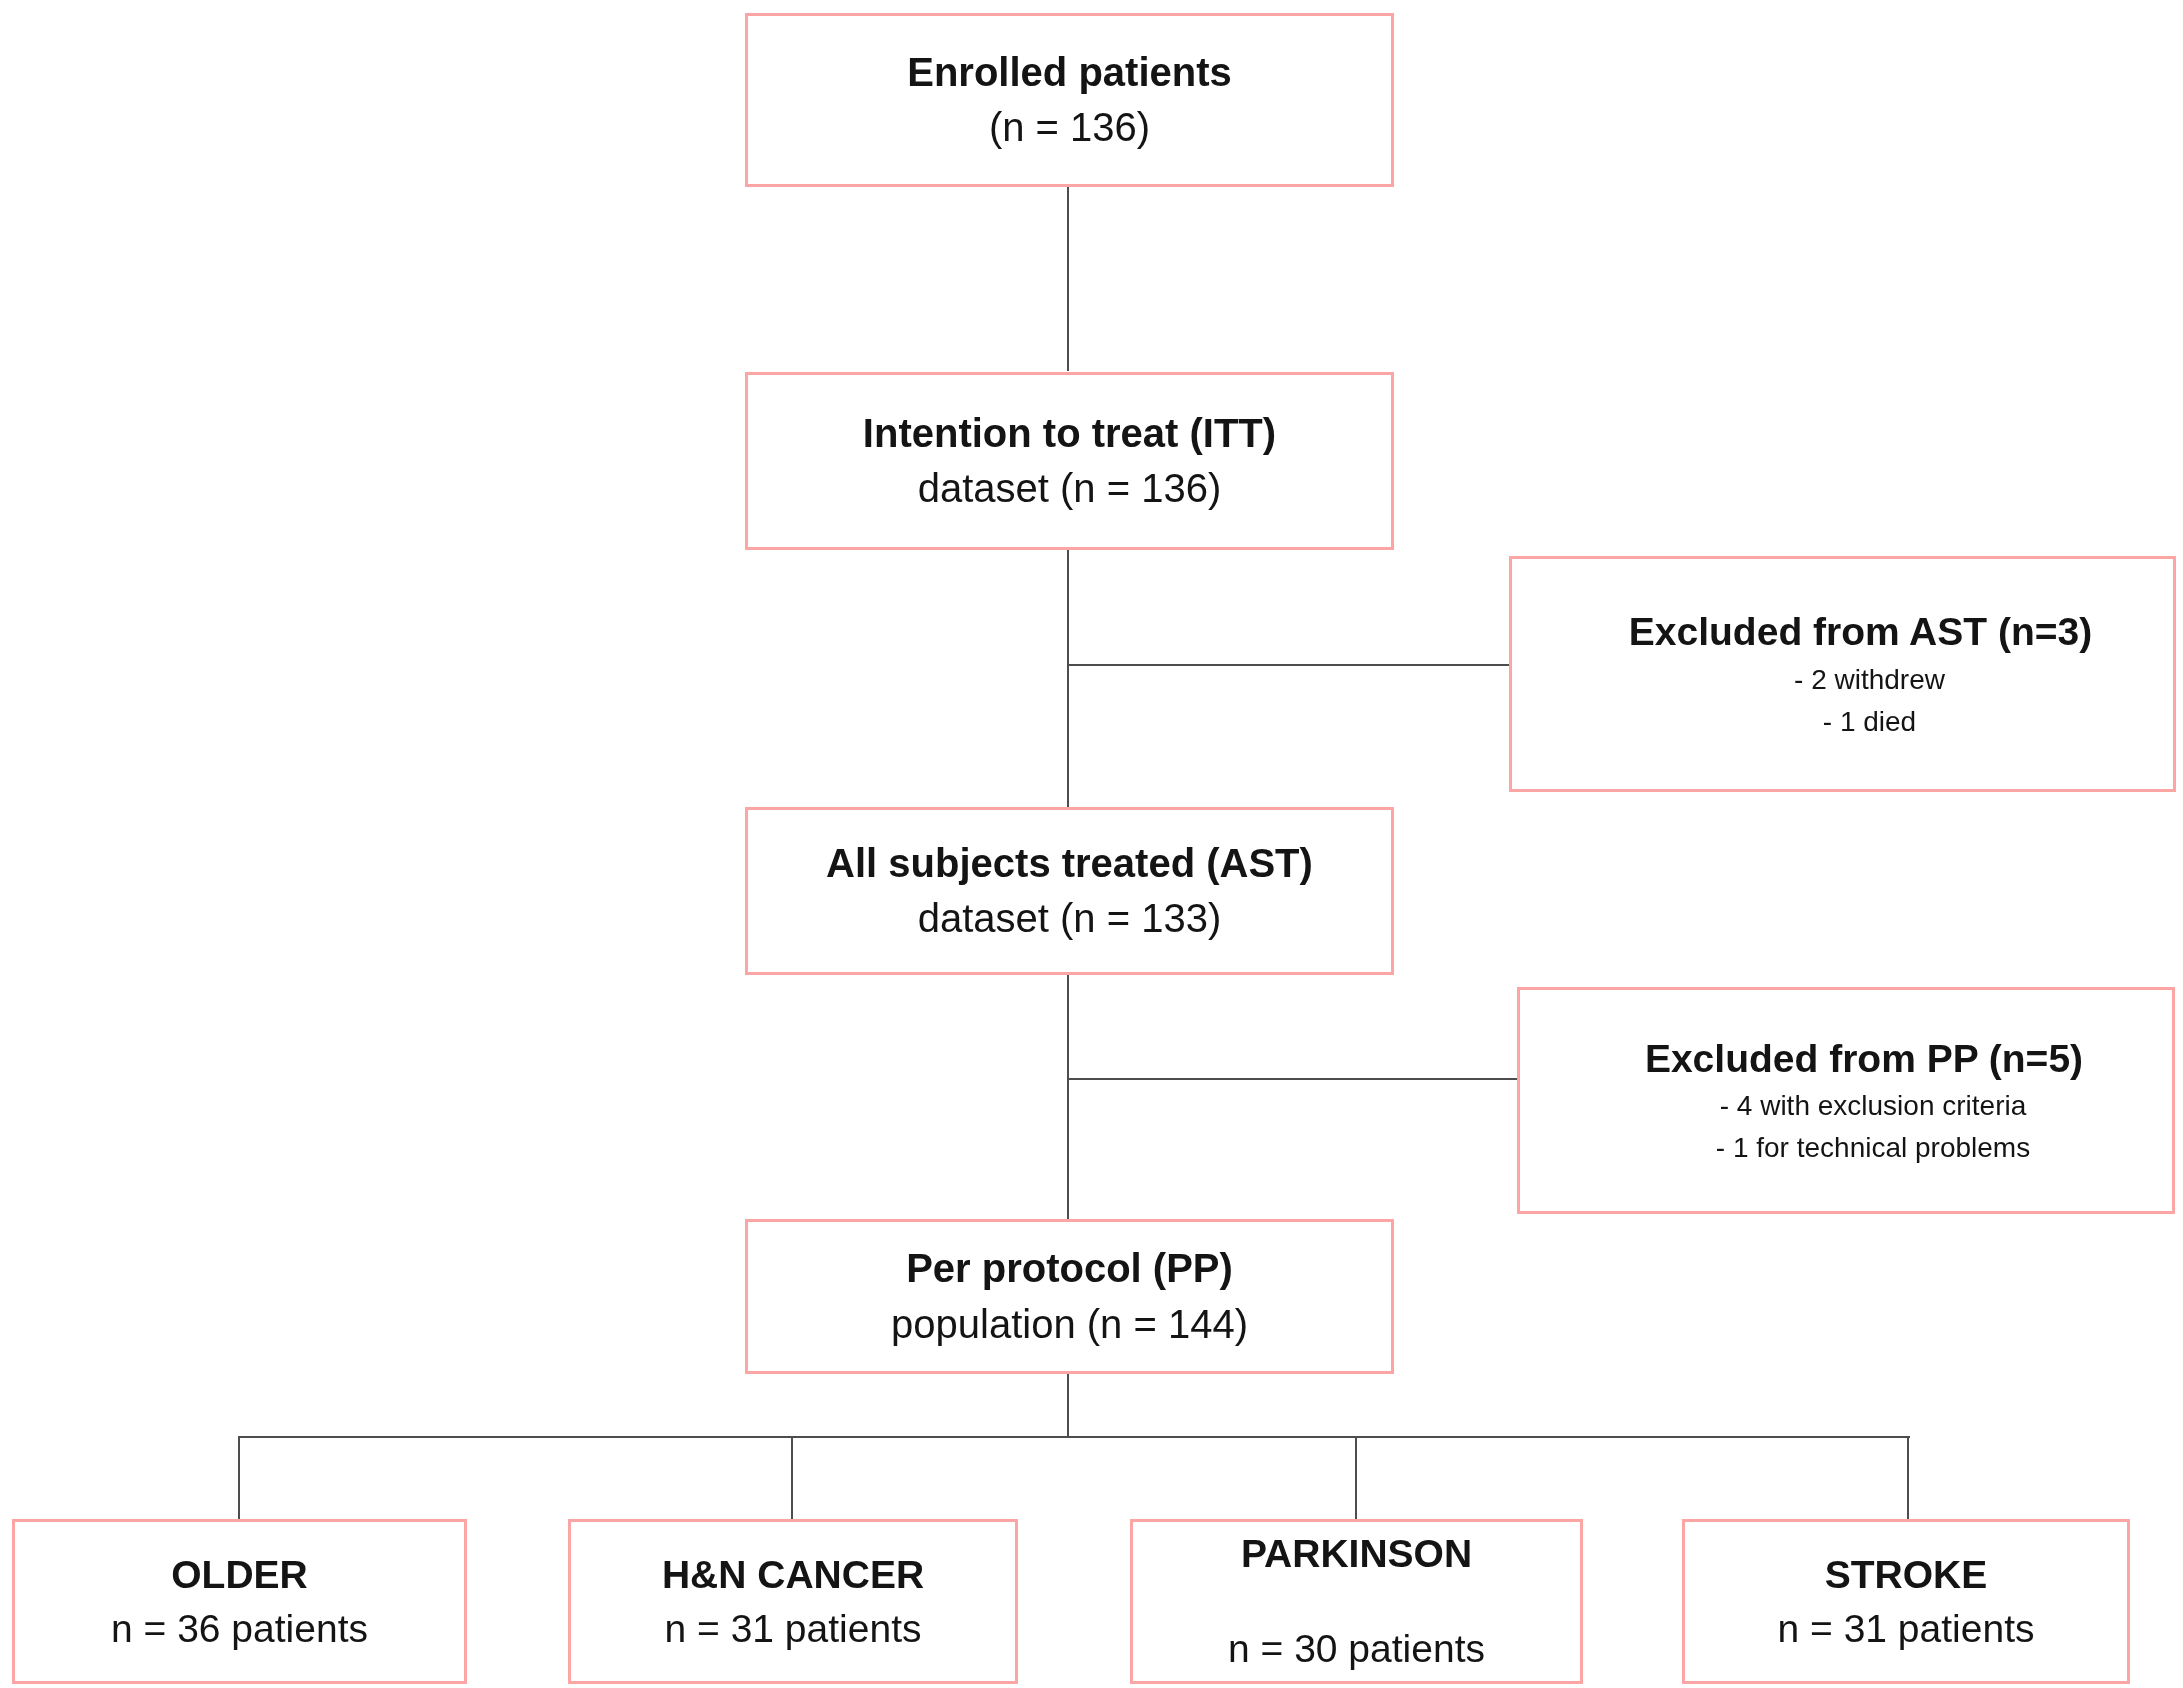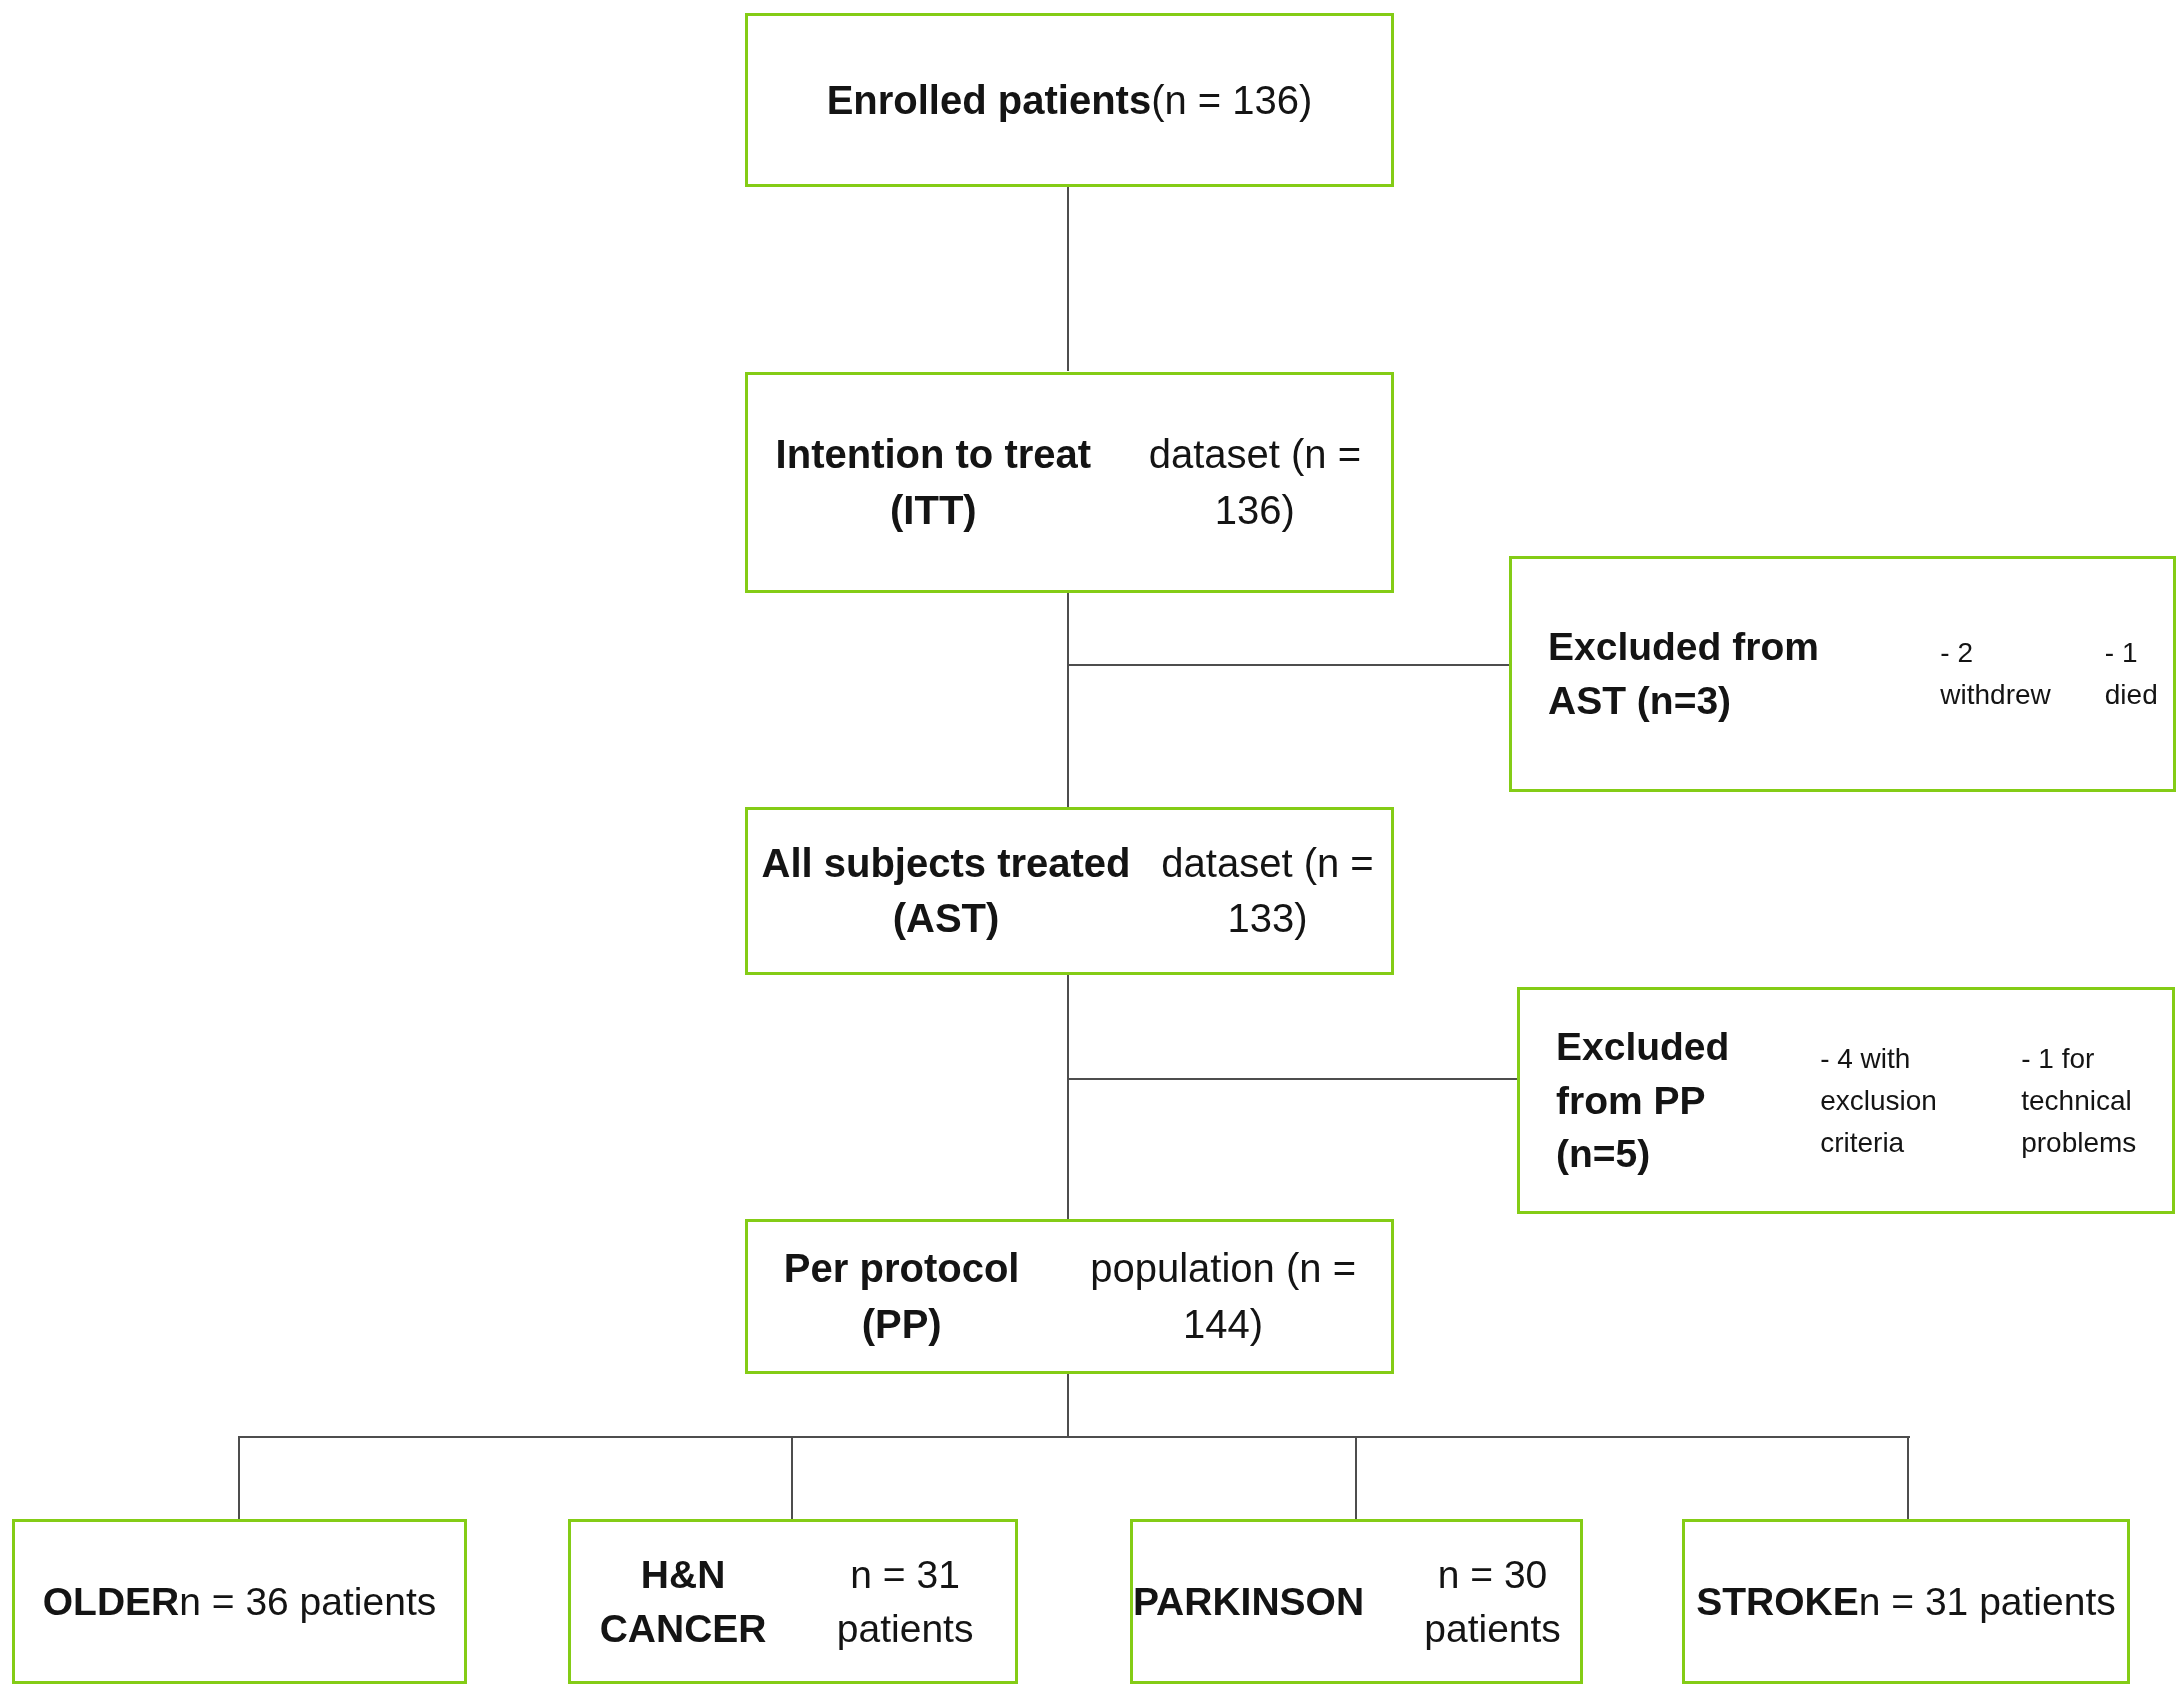--- a/index.html
+++ b/index.html
@@ -12,24 +12,24 @@
     width: 2183px;
     height: 1688px;
     background: #ffffff;
     font-family: "Liberation Sans", sans-serif;
     color: #141414;
     overflow: hidden;
   }
   .node {
     position: absolute;
     box-sizing: border-box;
-    border: 3px solid #84cc16;
+    border: 3px solid #fca5a5;
     background: #ffffff;
     display: flex;
-    flex-direction: row;
+    flex-direction: column;
     justify-content: center;
     line-height: 1.38;
   }
   .node.center { align-items: center; text-align: center; }
   .node.leftalign { align-items: center; text-align: left; }
   .t  { font-weight: bold; font-size: 40px; }
   .s  { font-weight: normal; font-size: 40px; }
   .node.leftalign .t { font-size: 39px; padding-left: 36px; }
   .node.leftalign .i { font-weight: normal; font-size: 28px; padding-left: 54px; line-height: 1.5; }
   .node.small .t { font-size: 39px; }
@@ -56,21 +56,21 @@
   <div class="vline" style="left:238px;  top:1436px; height:83px;"></div>
   <div class="vline" style="left:791px; top:1436px; height:83px;"></div>
   <div class="vline" style="left:1355px; top:1436px; height:83px;"></div>
   <div class="vline" style="left:1907px; top:1436px; height:83px;"></div>
 
   <div class="node center" style="left:745px; top:13.4px; width:649px; height:174px;">
     <div class="t">Enrolled patients</div>
     <div class="s">(n = 136)</div>
   </div>
 
-  <div class="node center" style="left:745px; top:372px; width:649px; height:221px;">
+  <div class="node center" style="left:745px; top:372px; width:649px; height:178px;">
     <div class="t">Intention to treat (ITT)</div>
     <div class="s">dataset (n = 136)</div>
   </div>
 
   <div class="node leftalign" style="left:1509px; top:556px; width:667px; height:236px;">
     <div class="t">Excluded from AST (n=3)</div>
     <div class="i">- 2 withdrew</div>
     <div class="i">- 1 died</div>
   </div>
 

